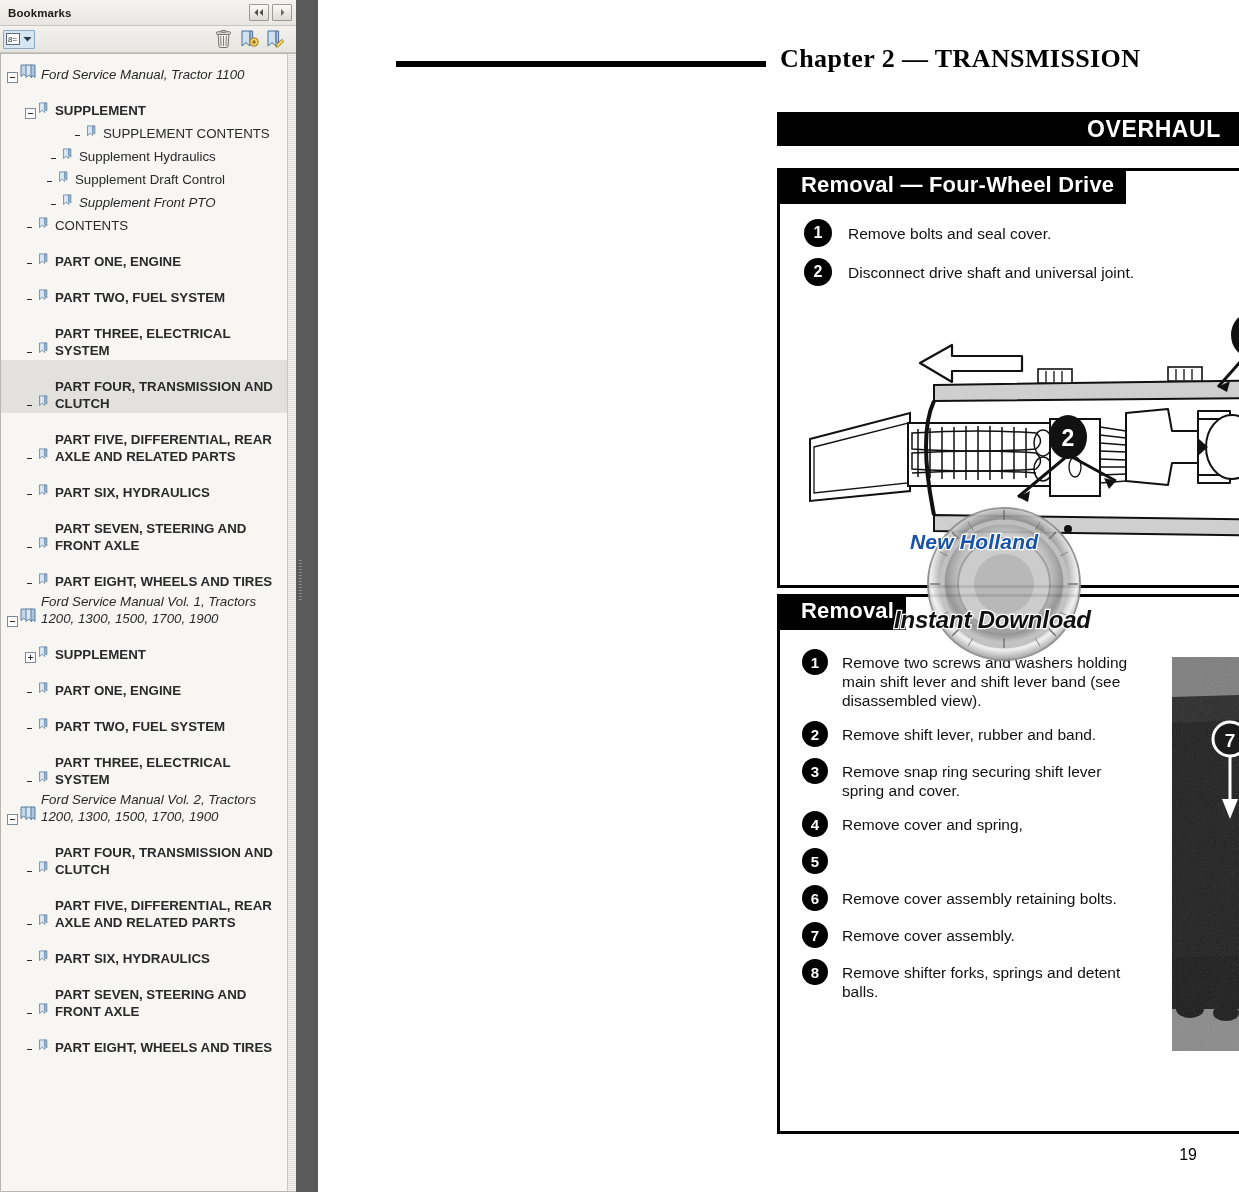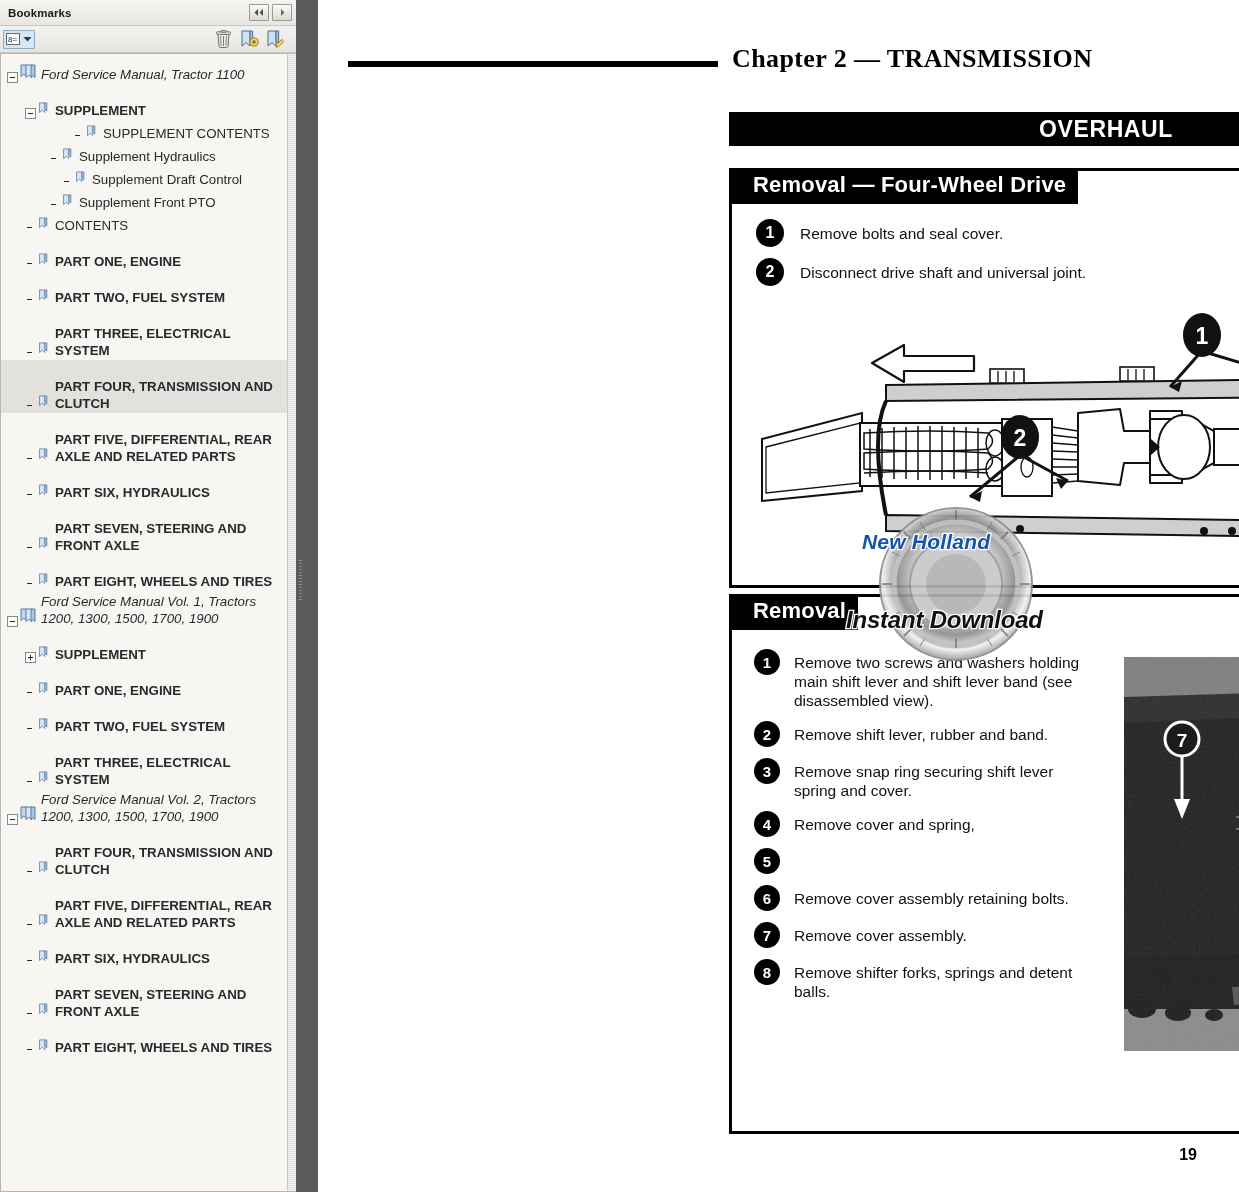--- a/index.html
+++ b/index.html
@@ -125,21 +125,21 @@
   #splitter .grip {
     position: absolute; left: 3px; top: 47%;
     width: 3px; height: 42px;
     background: repeating-linear-gradient(to bottom,#8b8b8b 0 1px,#5a5a5a 1px 3px);
   }
 
   
   #doc {
     flex: 1 1 auto; height: 1192px;
     background: #ffffff;
-    position: relative; overflow: hidden;
+    position: relative; overflow: hidden; margin-left: 48px;
   }
   #page {
     position: absolute; left: 0; top: 0; right: 0; bottom: 0;
     background: #ffffff;
   }
 
   
   #chap-row {
     position: absolute; left: 30px; top: 44px; right: 32px;
     display: flex; align-items: flex-end;
@@ -233,21 +233,21 @@
   .wm-id {
     position: absolute; left: 50px; top: 108px;
     font-size: 24px; font-weight: bold; font-style: italic;
     color: #111; letter-spacing: -.2px;
     -webkit-text-stroke: 2.5px #ffffff;
     paint-order: stroke fill;
   }
 
   #pagenum {
     position: absolute; right: 42px; bottom: 28px;
-    font-size: 16px; font-weight: bold; color: #000;
+    font-size: 16px; font-weight: normal; color: #000;
   }
 </style>
 </head>
 <body>
 
 <div id="app">
 
   <div id="sidebar">
 
     <div id="bm-titlebar">
@@ -332,29 +332,29 @@
             <span class="ntext reg">SUPPLEMENT CONTENTS</span>
           </div>
           <div class="node" style="padding-left: 48px;">
             <span class="twisty none"></span>
             <span class="bmicon"><svg width="13" height="14" viewBox="0 0 17 15">
                 <path d="M2 0.8 h7 v12.6 l-3.5 -3 l-3.5 3 z" fill="#d7e6f4" stroke="#5b7c9d"></path>
                 <path d="M9 0.8 h2.6 v10.6 l-2.6 -2.3 z" fill="#a9c6e0" stroke="#5b7c9d"></path>
               </svg></span>
             <span class="ntext reg">Supplement Hydraulics</span>
           </div>
-          <div class="node" style="padding-left: 61px;">
+          <div class="node" style="padding-left: 44px;">
             <span class="twisty none"></span>
             <span class="bmicon"><svg width="13" height="14" viewBox="0 0 17 15">
                 <path d="M2 0.8 h7 v12.6 l-3.5 -3 l-3.5 3 z" fill="#d7e6f4" stroke="#5b7c9d"></path>
                 <path d="M9 0.8 h2.6 v10.6 l-2.6 -2.3 z" fill="#a9c6e0" stroke="#5b7c9d"></path>
               </svg></span>
             <span class="ntext reg">Supplement Draft Control</span>
           </div>
-          <div class="node" style="padding-left: 48px;">
+          <div class="node" style="padding-left: 48px; font-style: italic;">
             <span class="twisty none"></span>
             <span class="bmicon"><svg width="13" height="14" viewBox="0 0 17 15">
                 <path d="M2 0.8 h7 v12.6 l-3.5 -3 l-3.5 3 z" fill="#d7e6f4" stroke="#5b7c9d"></path>
                 <path d="M9 0.8 h2.6 v10.6 l-2.6 -2.3 z" fill="#a9c6e0" stroke="#5b7c9d"></path>
               </svg></span>
             <span class="ntext reg">Supplement Front PTO</span>
           </div>
           <div class="node" style="padding-left: 24px;">
             <span class="twisty none"></span>
             <span class="bmicon"><svg width="13" height="14" viewBox="0 0 17 15">

